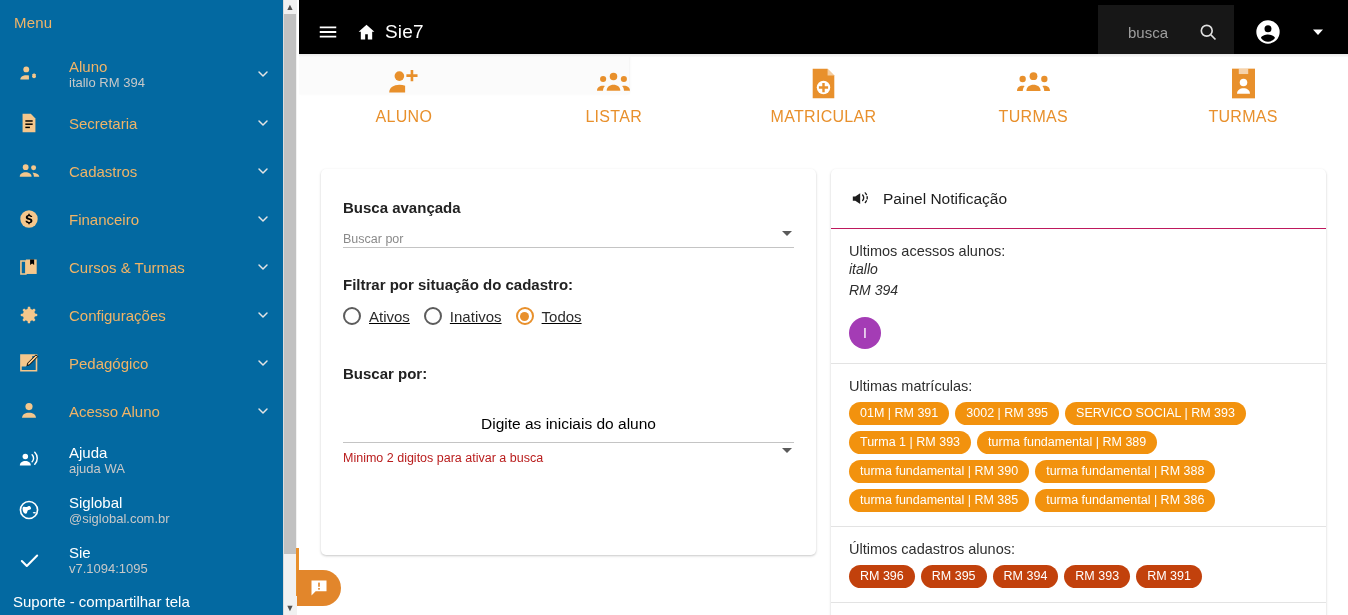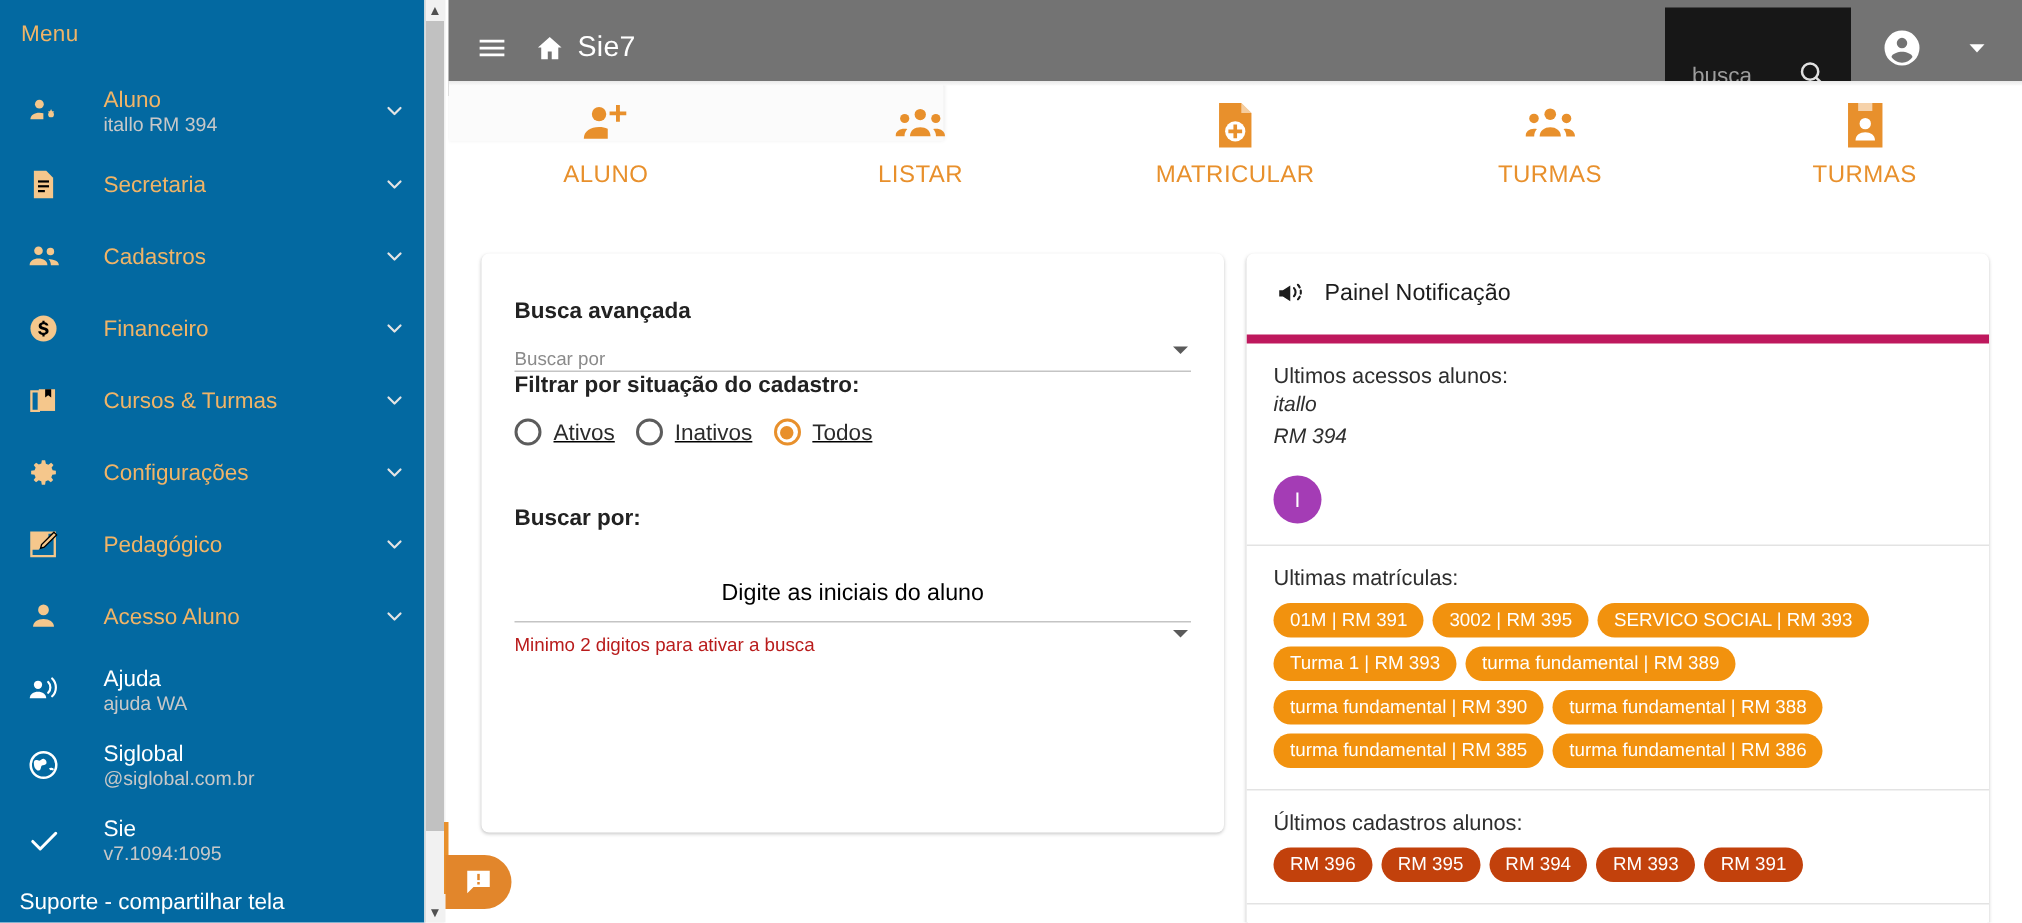--- a/index.html
+++ b/index.html
@@ -88,42 +88,42 @@
     color: #ffffff;
     font-size: 15px;
     padding: 8px 0 0 13px;
     white-space: nowrap;
   }
 
   
   #topbar {
     position: absolute; left: 299px; top: 0;
     width: 1049px; height: 64px;
-    background: #737373;
+    background: #000000;
     display: flex; align-items: center;
   }
   #hamburger-btn {
     margin-left: 14px; width: 30px; height: 30px;
     display: flex; align-items: center; justify-content: center;
     color: #ffffff; cursor: pointer;
   }
   #home-btn {
     margin-left: 10px; width: 26px; height: 26px;
     display: flex; align-items: center; justify-content: center;
     color: #ffffff; cursor: pointer;
   }
   #app-title {
     color: #ffffff; font-size: 19px; margin-left: 6px;
     letter-spacing: .2px;
   }
   #topbar-spacer { flex: 1; }
   #search-box {
     height: 54px; background: #171717;
-    display: flex; align-items: flex-end;
-    padding: 0 16px 0 18px;
+    display: flex; align-items: center;
+    padding: 0 16px 0 30px;
     gap: 30px;
     cursor: text;
   }
   #search-input-text { color: #9e9e9e; font-size: 15px; }
   #search-icon { color: #e0e0e0; display: flex; align-items: center; }
   #account-btn {
     margin-left: 20px; color: #ffffff;
     display: flex; align-items: center; cursor: pointer;
   }
   #account-caret {
@@ -213,21 +213,21 @@
   .radio-label { font-size: 15px; color: #2b2b2b; margin-left: 8px; }
 
   
   #card-notif {
     left: 532px; top: 115px; width: 495px; height: 540px;
     overflow: hidden;
   }
   #notif-header {
     display: flex; align-items: center; gap: 12px;
     height: 60px; padding: 0 20px;
-    border-bottom: 6px solid #be185d;
+    border-bottom: 1px solid #be185d;
   }
   #notif-header-title { font-size: 15.5px; color: #1d1d1d; }
   .notif-section { padding: 14px 18px 14px 18px; border-bottom: 1px solid #e3e3e3; }
   .notif-title { font-size: 14.5px; color: #2e2e2e; }
   .notif-ital { font-style: italic; font-size: 14px; color: #2e2e2e; line-height: 21px; }
   .avatar-circle {
     width: 32px; height: 32px; border-radius: 50%;
     background: #a43cb5; color: #fff;
     display: flex; align-items: center; justify-content: center;
     font-size: 14px; margin-top: 16px;
@@ -557,21 +557,21 @@
 
   <div id="card-busca" class="card">
     <div class="card-h">Busca avançada</div>
 
     <div class="field">
       <div class="field-float-label">Buscar por</div>
       <div class="field-underline"></div>
       <div class="field-caret"></div>
     </div>
 
-    <div style="" class="card-h">Filtrar por situação do cadastro:</div>
+    <div style="margin-top:28px;" class="card-h">Filtrar por situação do cadastro:</div>
     <div class="radio-group">
         <div class="radio-opt">
           <span class="radio-circle"></span>
           <span class="radio-label">Ativos</span>
         </div>
         <div class="radio-opt">
           <span class="radio-circle"></span>
           <span class="radio-label">Inativos</span>
         </div>
         <div class="radio-opt">

